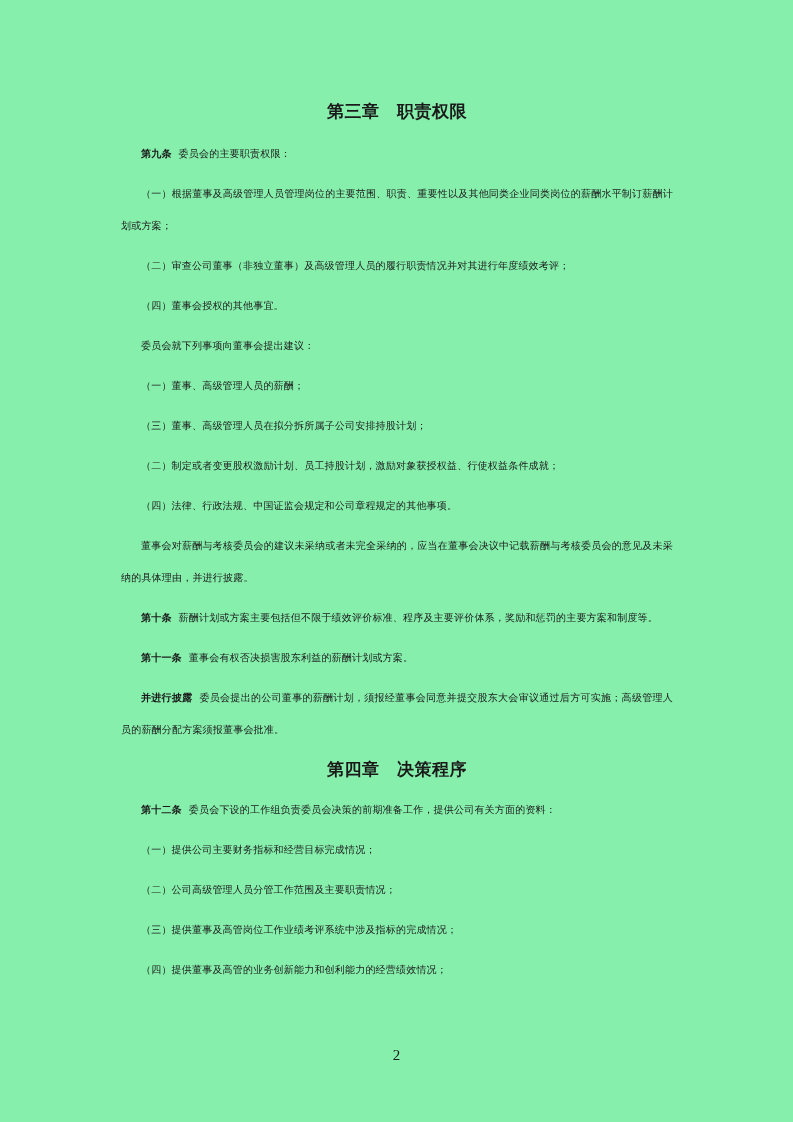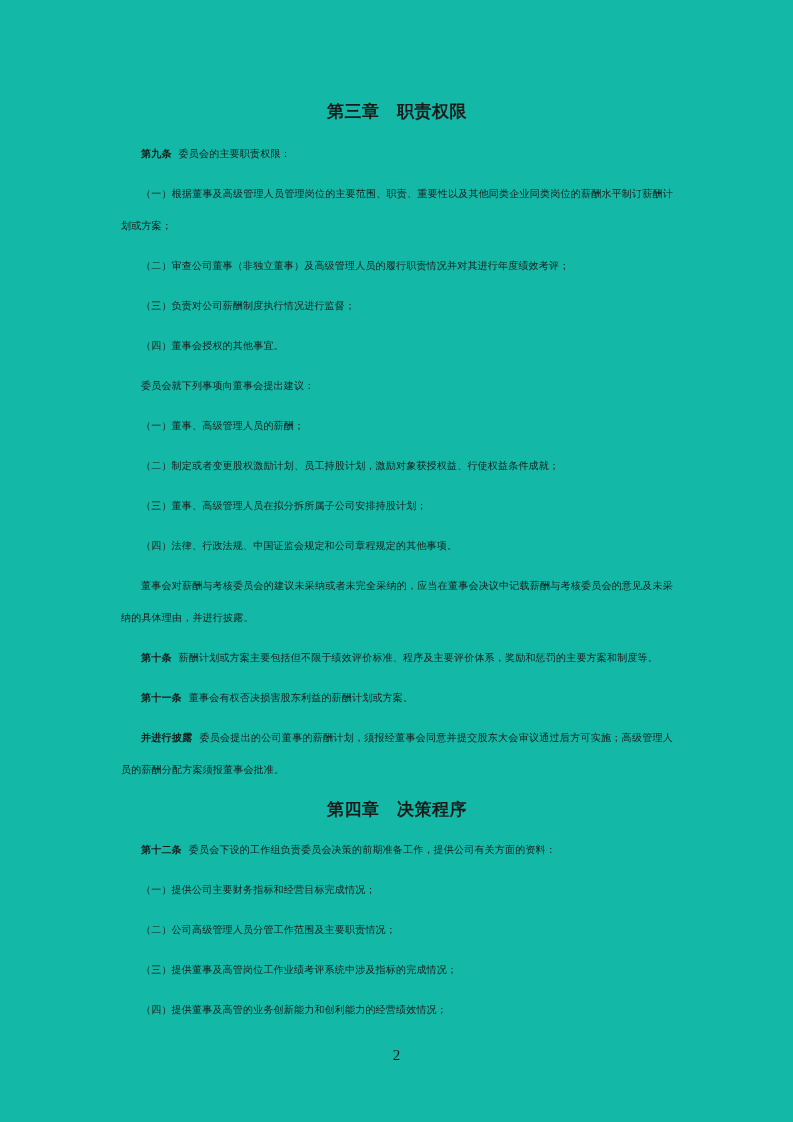--- a/index.html
+++ b/index.html
@@ -13,21 +13,21 @@
     position: relative;
     font-family: "Liberation Serif", "DejaVu Serif", serif;
     color: #1a1a1a;
     overflow: hidden;
   }
   .page {
     box-sizing: border-box;
     width: 793px;
     height: 1122px;
     padding: 96px 112px 0 113px;
-    background: #14b8a6;
+    background: #86efac;
   }
   .doc-body p {
     margin: 8px;
     font-size: 10px;
     line-height: 32px;
     text-align: justify;
     text-indent: 2em;
     letter-spacing: 0.2px;
   }
   .doc-body h2.chapter {
@@ -60,26 +60,25 @@
 </style>
 </head>
 <body>
 
 <div class="page">
   <div class="doc-body">
       <h2 class="chapter">第三章　职责权限</h2>
       <p class="article"><span class="label">第九条</span><span>委员会的主要职责权限：</span></p>
       <p class="para">（一）根据董事及高级管理人员管理岗位的主要范围、职责、重要性以及其他同类企业同类岗位的薪酬水平制订薪酬计划或方案；</p>
       <p class="para">（二）审查公司董事（非独立董事）及高级管理人员的履行职责情况并对其进行年度绩效考评；</p>
-      <p class="para">（三）负责对公司薪酬制度执行情况进行监督；</p>
       <p class="para">（四）董事会授权的其他事宜。</p>
       <p class="para">委员会就下列事项向董事会提出建议：</p>
       <p class="para">（一）董事、高级管理人员的薪酬；</p>
+      <p class="para">（三）董事、高级管理人员在拟分拆所属子公司安排持股计划；</p>
       <p class="para">（二）制定或者变更股权激励计划、员工持股计划，激励对象获授权益、行使权益条件成就；</p>
-      <p class="para">（三）董事、高级管理人员在拟分拆所属子公司安排持股计划；</p>
       <p class="para">（四）法律、行政法规、中国证监会规定和公司章程规定的其他事项。</p>
       <p class="para">董事会对薪酬与考核委员会的建议未采纳或者未完全采纳的，应当在董事会决议中记载薪酬与考核委员会的意见及未采纳的具体理由，并进行披露。</p>
       <p class="article"><span class="label">第十条</span><span>薪酬计划或方案主要包括但不限于绩效评价标准、程序及主要评价体系，奖励和惩罚的主要方案和制度等。</span></p>
       <p class="article"><span class="label">第十一条</span><span>董事会有权否决损害股东利益的薪酬计划或方案。</span></p>
       <p class="article"><span class="label">并进行披露</span><span>委员会提出的公司董事的薪酬计划，须报经董事会同意并提交股东大会审议通过后方可实施；高级管理人员的薪酬分配方案须报董事会批准。</span></p>
       <h2 class="chapter">第四章　决策程序</h2>
       <p class="article"><span class="label">第十二条</span><span>委员会下设的工作组负责委员会决策的前期准备工作，提供公司有关方面的资料：</span></p>
       <p class="para">（一）提供公司主要财务指标和经营目标完成情况；</p>
       <p class="para">（二）公司高级管理人员分管工作范围及主要职责情况；</p>
       <p class="para">（三）提供董事及高管岗位工作业绩考评系统中涉及指标的完成情况；</p>

